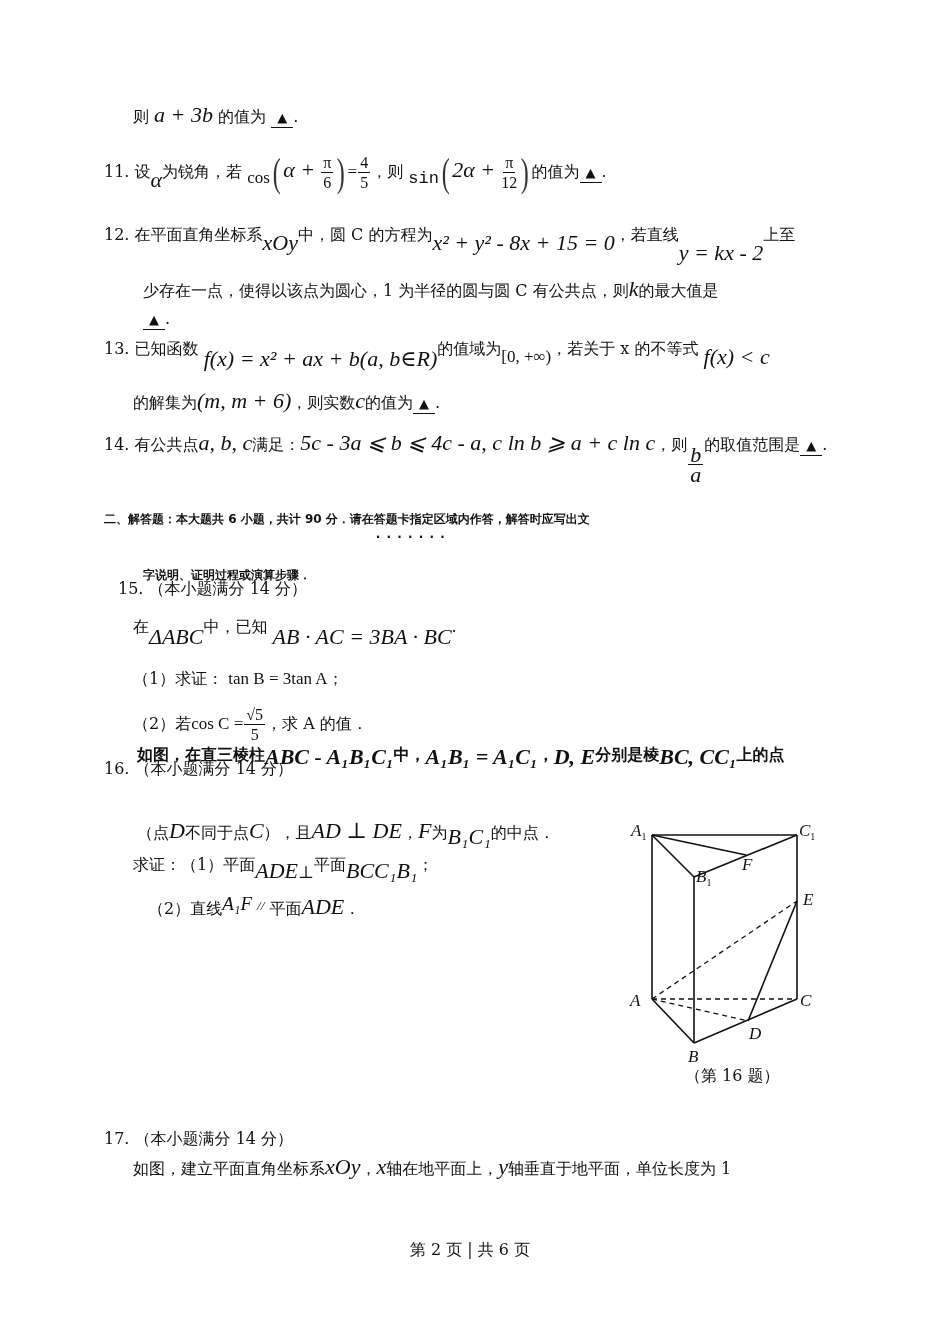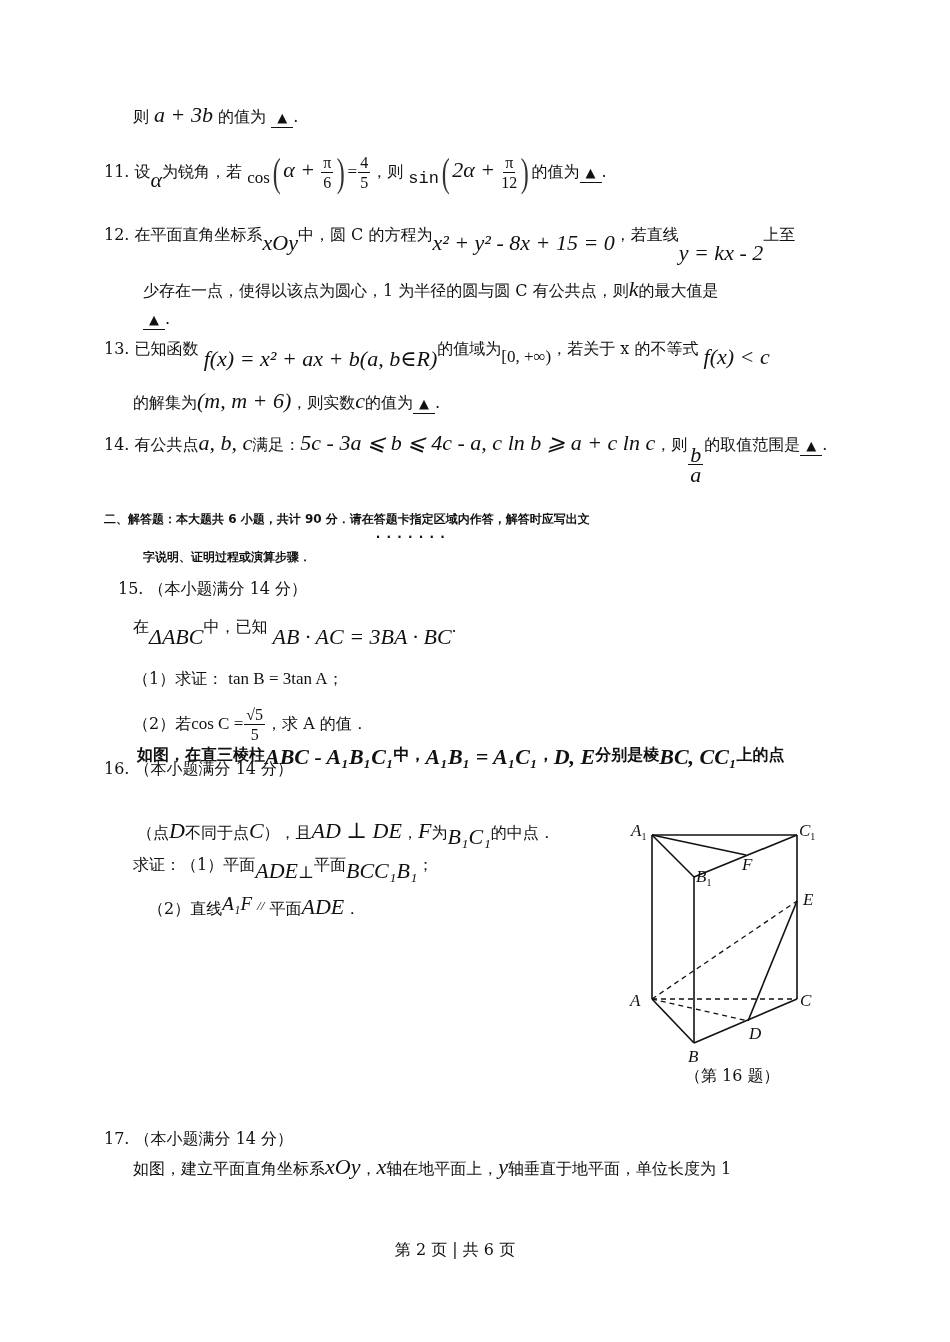--- a/index.html
+++ b/index.html
@@ -9,21 +9,21 @@
   .m { font-family:"Liberation Serif","DejaVu Serif", serif; font-style:italic; font-size:22px; }
   .mr { font-family:"Liberation Serif","DejaVu Serif", serif; font-style:normal; font-size:17px; }
   .blank { display:inline-block; border-bottom:1.2px solid #111; padding:0 6px; line-height:18px; font-size:13px; }
   .frac { display:inline-flex; flex-direction:column; align-items:center; vertical-align:middle; font-family:"Liberation Serif", serif; font-size:16px; line-height:19px; margin:0 1px; }
   .frac .num { border-bottom:1px solid #111; padding:0 2px; }
   .paren { font-family:"Liberation Serif", serif; font-size:40px; font-weight:100; vertical-align:middle; line-height:40px; transform:scaleX(0.6); display:inline-block; color:#333; }
   .bold { font-family:"DejaVu Sans","Liberation Sans", sans-serif; font-weight:bold; font-size:12px; }
   .emph { position:relative; }
   .emph::after { content:"·  ·  ·  ·  ·  ·  ·"; position:absolute; left:2px; top:14px; font-size:12px; letter-spacing:1px; font-weight:bold; }
   .fig { position:absolute; left:620px; top:810px; width:220px; height:290px; }
-  .footer { position:absolute; left:0; width:910px; top:1240px; text-align:center; font-size:16px; }
+  .footer { position:absolute; left:0; width:910px; top:1240px; text-align:center; font-size:16px;padding-left:15px; }
 </style>
 </head>
 <body>
 
 <div class="ln" style="left:133px;top:104px;">
   <span>则</span>
   <span class="m">a + 3b</span>
   <span>的值为</span>
   <span class="blank">▲</span><span>.</span>
 </div>
@@ -71,21 +71,21 @@
   <span>14.</span>
   <span>有公共点</span><span class="m">a, b, c</span><span>满足：</span><span class="m">5c - 3a ⩽ b ⩽ 4c - a, c ln b ⩾ a + c ln c</span><span>，则</span><span class="frac" style="vertical-align:-12px;">
       <span class="num m">b</span>
       <span class="m">a</span>
     </span><span>的取值范围是</span><span class="blank">▲</span><span>.</span>
 </div>
 
 <div class="ln bold" style="left:104px;top:508px;">
   <span>二、解答题：本大题共 6 小题，共计 90 分．请在</span><span class="emph">答题卡指定区域</span><span>内作答，解答时应写出文</span>
 </div>
-<div class="ln bold" style="left:143px;top:546px;">
+<div class="ln bold" style="left:143px;top:564px;">
   <span>字说明、证明过程或演算步骤．</span>
 </div>
 
 <div class="ln" style="left:104px;top:578px;margin-left:14px;">
   <span>15.</span>
   <span>（本小题满分 14 分）</span>
 </div>
 <div class="ln" style="left:133px;top:614px;">
   <span>在</span><span class="m" style="position:relative;top:12px;">ΔABC</span><span>中，已知</span>
   <span class="m" style="position:relative;top:12px;">AB · AC = 3BA · BC</span><span>.</span>

